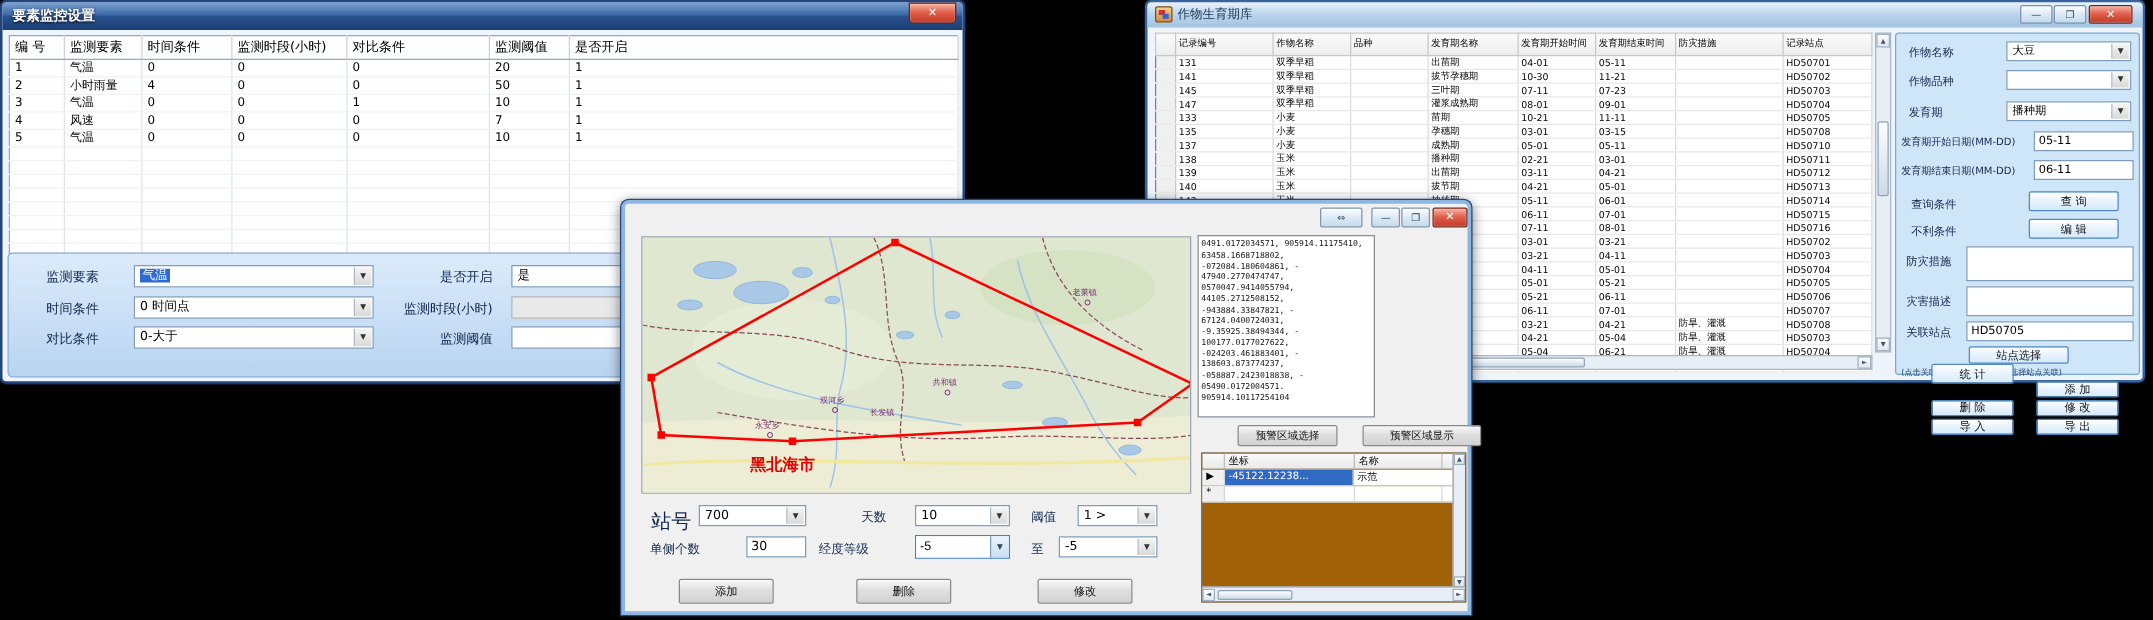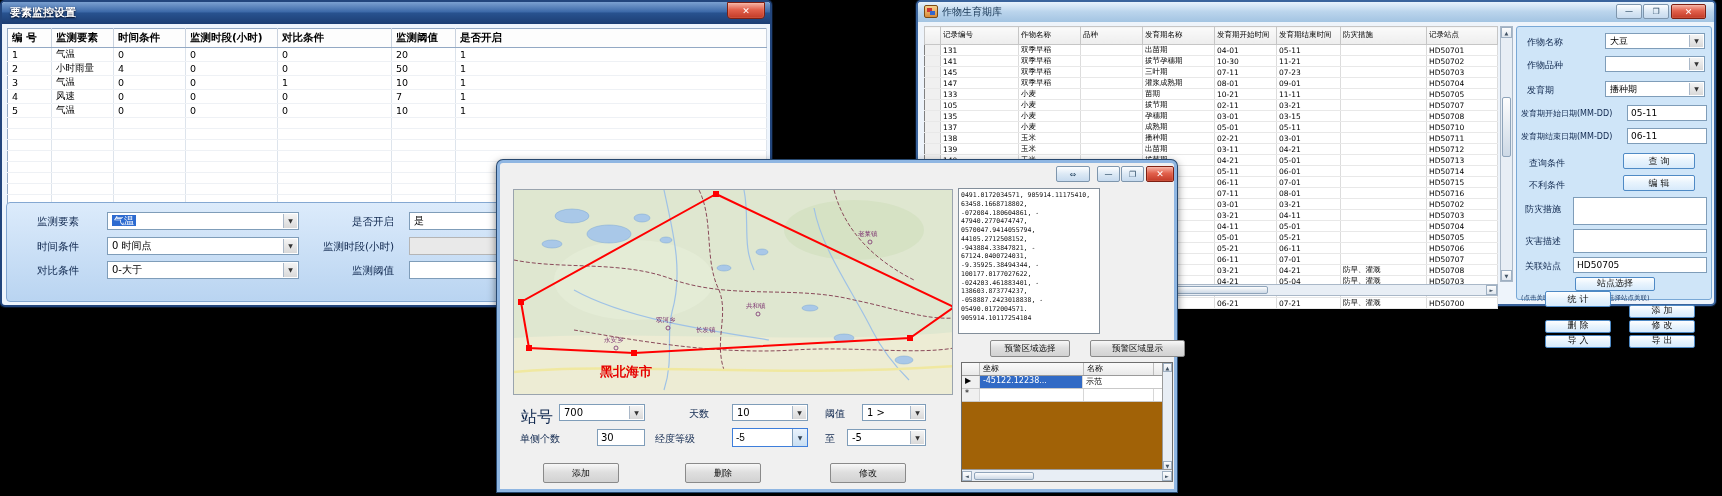--- a/index.html
+++ b/index.html
@@ -4,29 +4,29 @@
 <style>
   *{box-sizing:border-box;margin:0;padding:0}
   html,body{width:1722px;height:496px;background:#000;font-family:"DejaVu Sans","Liberation Sans",sans-serif;overflow:hidden;position:relative}
   .win{position:absolute;border-radius:5px}
   
   .combo{position:absolute;height:18px;background:#fff;border:1px solid #7f9db9;font-size:10px;line-height:16px;padding:0 18px 0 4px;overflow:hidden}
   .combo .ca{position:absolute;right:1px;top:1px;bottom:1px;width:14px;background:linear-gradient(#f4f4f4,#d9d9d9);border-left:1px solid #aab8c8;display:flex;align-items:center;justify-content:center;font-size:6px;color:#333}
   .tin{position:absolute;height:18px;border:1px solid #7f9db9;background:#fff;font-size:10px;padding:0 3px;font-family:"DejaVu Sans",sans-serif}
   .tin:disabled{background:#e9e9e9;border-color:#b5b5b5}
   .btn{position:absolute;background:linear-gradient(#f8f8f8,#dfdfdf 45%,#d2d2d2);border:1px solid #8a8a8a;border-radius:2px;font-size:9px;display:flex;align-items:center;justify-content:center;color:#111;cursor:default}
-  .btn-b{position:absolute;background:linear-gradient(#ffffff,#e9f4fd 45%,#d7eafb);border:1px solid #4f8ac5;border-radius:2px;font-size:9px;display:flex;align-items:flex-end;justify-content:center;color:#111}
+  .btn-b{position:absolute;background:linear-gradient(#ffffff,#e9f4fd 45%,#d7eafb);border:1px solid #4f8ac5;border-radius:2px;font-size:9px;display:flex;align-items:center;justify-content:center;color:#111}
   .lbl{position:absolute;font-size:10.5px;color:#10284f;white-space:nowrap}
   .closebtn{position:absolute;background:linear-gradient(#f6b3a5,#e2614c 45%,#c23a27);border:1px solid #7e1f12;border-radius:0 0 4px 4px;color:#fff;display:flex;align-items:center;justify-content:center;font-size:9px;font-weight:bold;box-shadow:inset 0 0 1px #ffd}
   .capbtn{position:absolute;background:linear-gradient(#fdfeff,#dce9f5 50%,#c6daee);border:1px solid #7e96ad;border-radius:2px;color:#2b4a66;display:flex;align-items:center;justify-content:center;font-size:8px}
   
   #win-left{left:0;top:0;width:772px;height:307px;background:#eef5fd;border:2px solid #22457c;box-shadow:0 0 0 1px #0a1628}
   #win-left .tb{position:absolute;left:0;top:0;right:0;height:22px;background:linear-gradient(#7ba0d0,#3c69a8 45%,#28528f 50%,#1c3e74);border-radius:3px 3px 0 0;color:#fff;font-size:11px;font-weight:bold;line-height:22px;padding-left:8px;text-shadow:0 1px 2px #001}
   .lw-table{position:absolute;left:5px;top:26px;width:760px;height:172px;background:#fff;border:1px solid #93a9c4;border-collapse:collapse;table-layout:fixed;font-size:10px}
-  .lw-table th{border-right:1px solid #c9d2de;border-bottom:1px solid #93a9c4;font-weight:bold;text-align:left;padding:2px 4px;height:18px;font-size:10.5px;background:#fdfdfd}
+  .lw-table th{border-right:1px solid #c9d2de;border-bottom:1px solid #93a9c4;font-weight:normal;text-align:left;padding:2px 4px;height:18px;font-size:10.5px;background:#fdfdfd}
   .lw-table td{border-right:1px solid #dde4ec;border-bottom:1px solid #eef1f5;padding:0 4px;height:11px;font-size:9.5px;overflow:hidden;white-space:nowrap}
   .lw-panel{position:absolute;left:4px;right:4px;top:200px;bottom:3px;background:linear-gradient(#dcebfb,#b9d4f1);border:1px solid #84a8d2;border-radius:4px}
   .hl{background:#2e6bd0;color:#fff;padding:0 2px}
   
   #win-crop{left:916px;top:0;width:800px;height:306px;background:#eef4fb;border:2px solid #39639c;box-shadow:0 0 0 1px #0a1628}
   #win-crop .tb{position:absolute;left:0;top:0;right:0;height:20px;background:linear-gradient(#e7f2fc,#bad4ec 50%,#a3c4e2);border-radius:3px 3px 0 0;color:#173655;font-size:10px;line-height:20px;padding-left:24px}
   .cg{position:absolute;left:6px;top:24px;width:574px;height:256px;background:#fff;border:1px solid #808080;border-collapse:collapse;table-layout:fixed;font-size:8px}
   .cg th{border:1px solid #c6c6c6;background:linear-gradient(#fafafa,#ededed);font-weight:normal;font-size:7.5px;height:18px;text-align:left;padding:0 2px;line-height:1.15;overflow:hidden}
   .cg td{border-right:1px solid #dcdcdc;border-bottom:1px solid #e8e8e8;height:10px;padding:0 2px;font-size:7.5px;white-space:nowrap;overflow:hidden}
   .cg td.rh{background:#f0f0f0;border-right:1px solid #c6c6c6}
@@ -341,31 +341,20 @@
           <td>小麦</td>
         <td></td>
           <td>苗期</td>
         <td>10-21</td>
           <td>11-11</td>
         <td></td>
           <td>HD50705</td>
       </tr>
         <tr>
         <td class="rh"></td>
-        <td>105</td>
-          <td>小麦</td>
-        <td></td>
-          <td>拔节期</td>
-        <td>02-11</td>
-          <td>03-21</td>
-        <td></td>
-          <td>HD50707</td>
-      </tr>
-        <tr>
-        <td class="rh"></td>
         <td>135</td>
           <td>小麦</td>
         <td></td>
           <td>孕穗期</td>
         <td>03-01</td>
           <td>03-15</td>
         <td></td>
           <td>HD50708</td>
       </tr>
         <tr>

